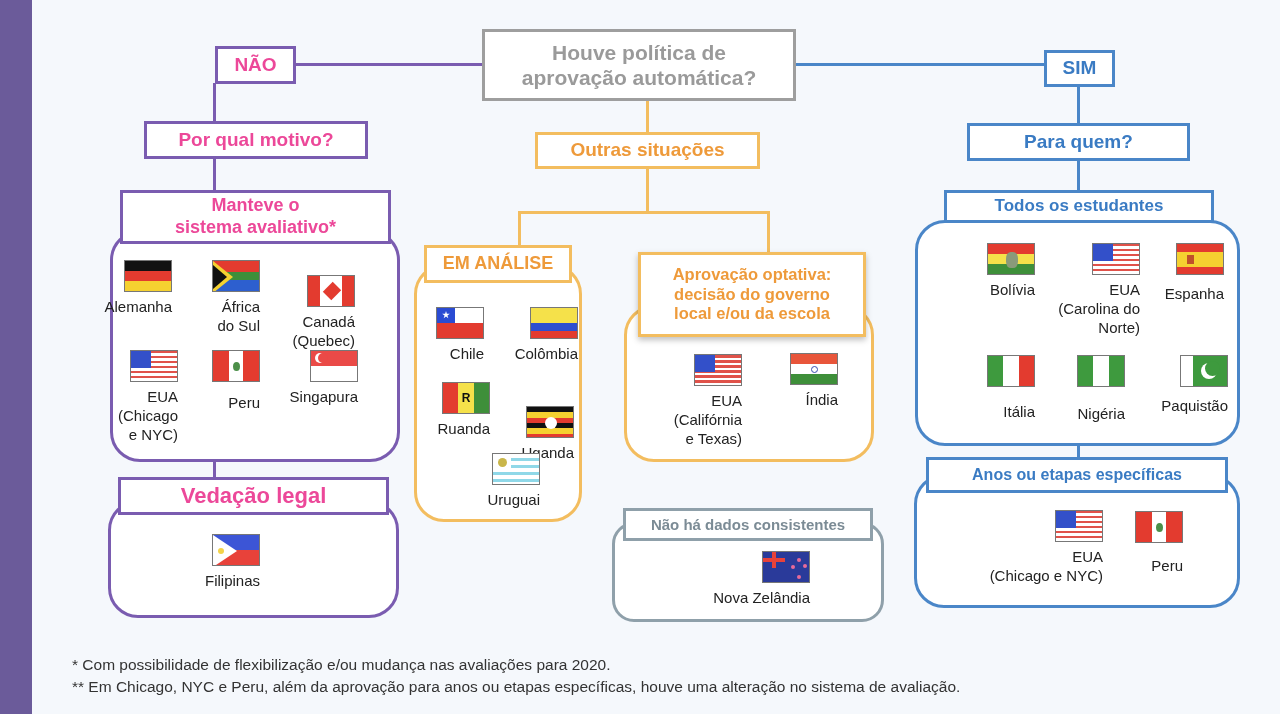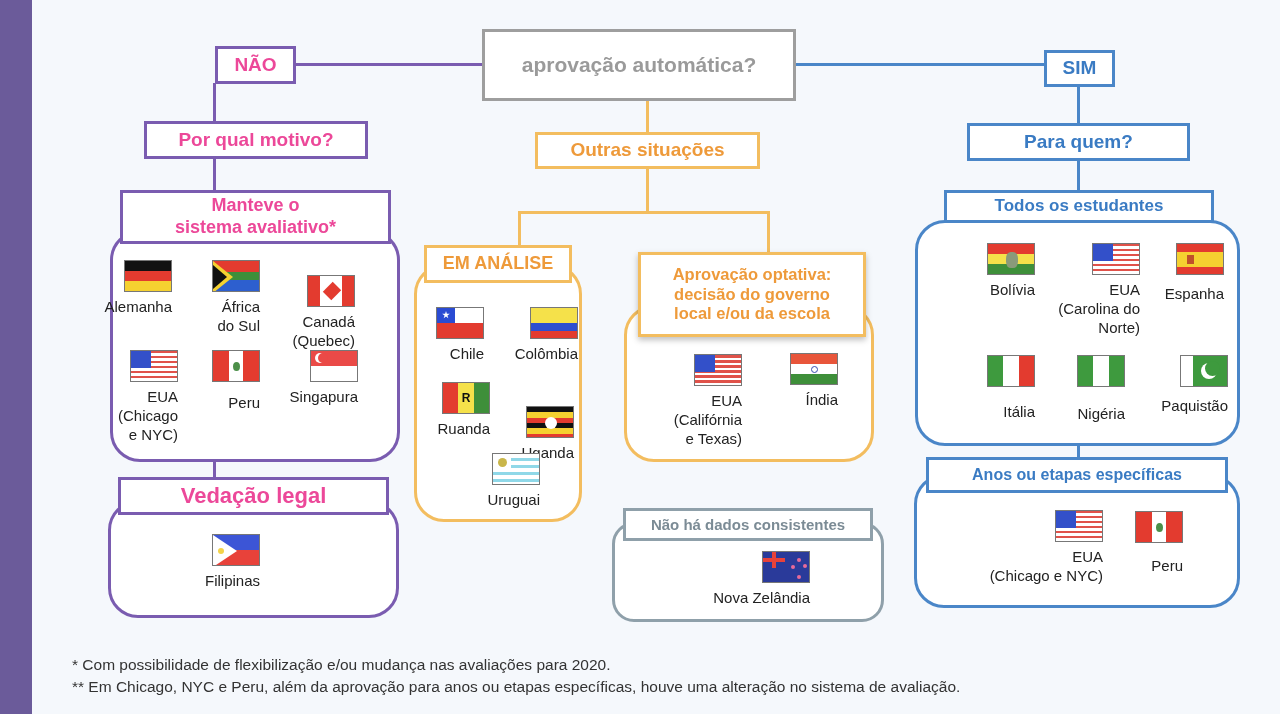--- a/index.html
+++ b/index.html
@@ -35,20 +35,21 @@
 <div class="line" style="left:646px;top:168px;width:3px;height:44px;background:#f3bd5f;"></div>
 <div class="line" style="left:518px;top:211px;width:252px;height:3px;background:#f3bd5f;"></div>
 <div class="line" style="left:518px;top:211px;width:3px;height:36px;background:#f3bd5f;"></div>
 <div class="line" style="left:767px;top:211px;width:3px;height:42px;background:#f3bd5f;"></div>
 
 <div class="line" style="left:1077px;top:85px;width:3px;height:40px;background:#4a86c8;"></div>
 <div class="line" style="left:1077px;top:160px;width:3px;height:32px;background:#4a86c8;"></div>
 <div class="line" style="left:1077px;top:444px;width:3px;height:18px;background:#4a86c8;"></div>
 
 <div class="hdr gray" style="left:482px;top:29px;width:314px;height:72px;font-size:21px;flex-direction:column;">
+  <span>Houve política de</span>
   <span>aprovação automática?</span>
 </div>
 
 <div class="hdr purple" style="left:175px;top:46px;width:81px;height:38px;font-size:19px;">
   <span>NÃO</span>
 </div>
 <div class="hdr purple" style="left:104px;top:121px;width:224px;height:38px;font-size:19px;">
   <span>Por qual motivo?</span>
 </div>
 

